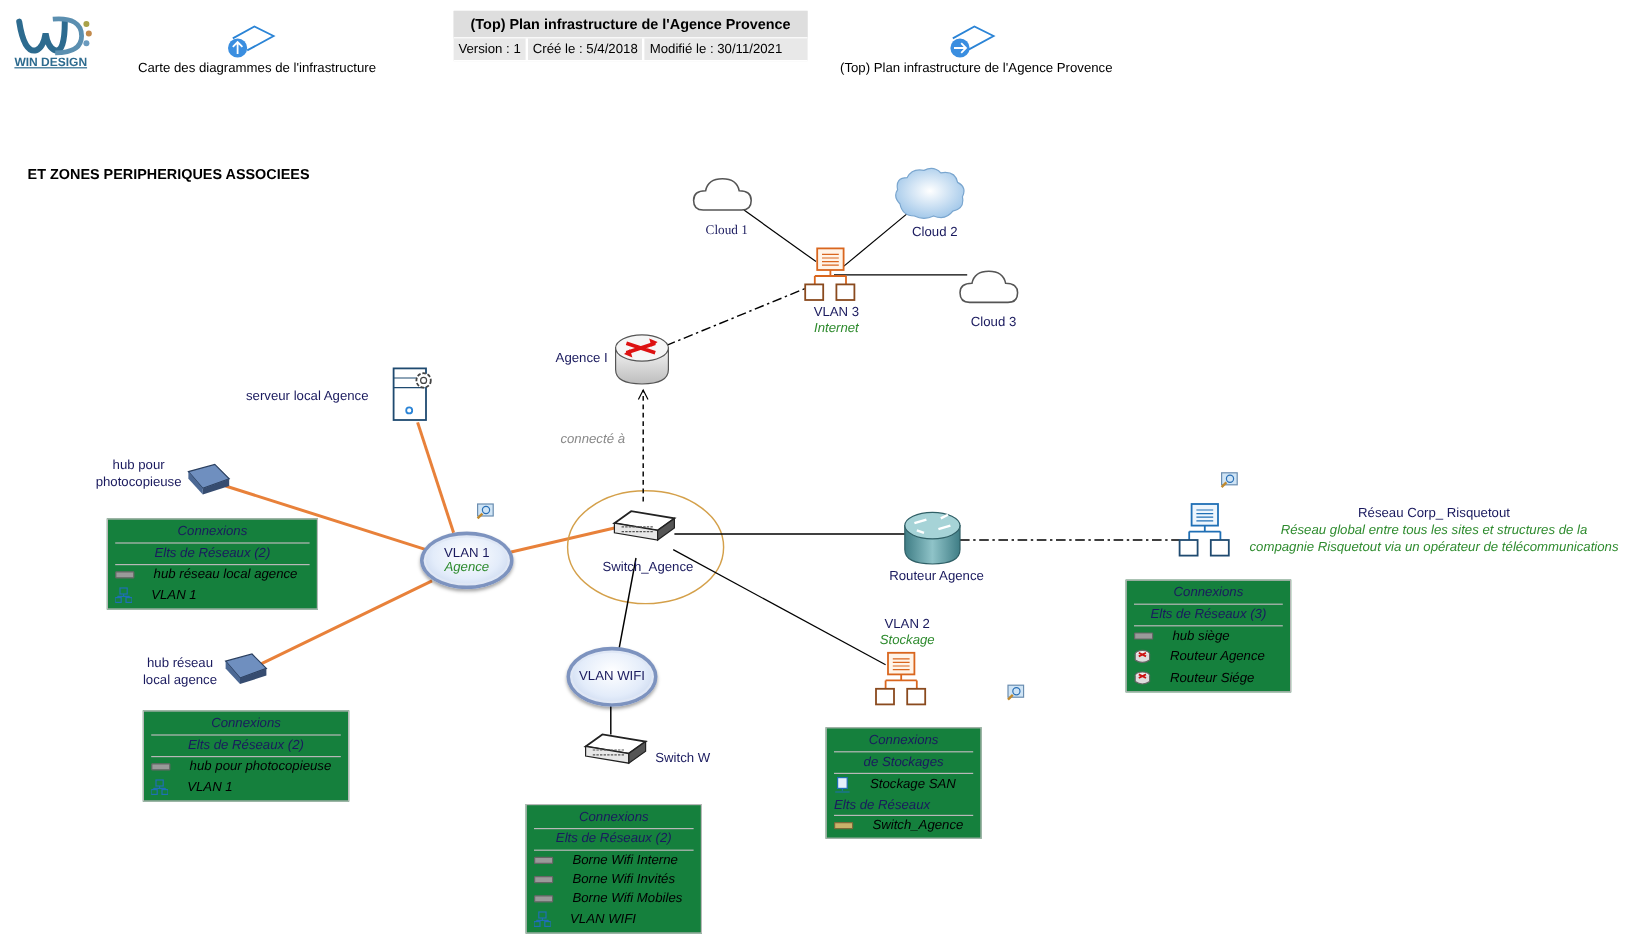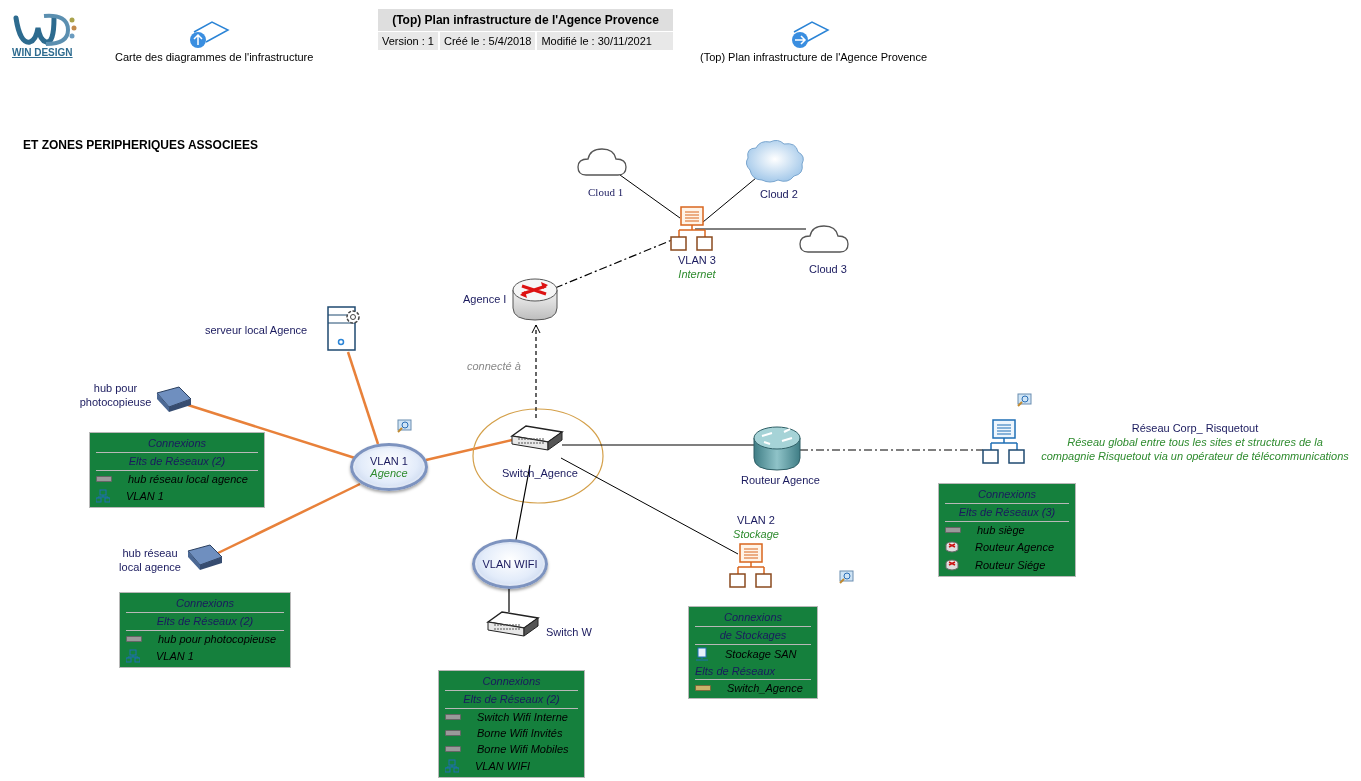--- a/index.html
+++ b/index.html
@@ -246,21 +246,21 @@
   <path d="M38 18 L52 8 L52 16 L38 26 Z" fill="#555" stroke="#222"></path>
   <path d="M8 15 H34 M8 19 H34" stroke="#555" stroke-dasharray="2,1"></path>
 </svg>
 <div class="lbl" style="left:546px;top:626px;text-align:right;">Switch W</div>
 
 <div class="conn-box" style="left:438px;top:670px;width:133px;">
   <div class="h">Connexions</div>
   <div class="h">Elts de Réseaux (2)</div>
   <div class="it">
       <span class="hub-mini"></span>
-      <span>Switch Wifi Interne</span>
+      <span>Borne Wifi Interne</span>
     </div>
   <div class="it">
       <span class="hub-mini"></span>
       <span>Borne Wifi Invités</span>
     </div>
   <div class="it">
       <span class="hub-mini"></span>
       <span>Borne Wifi Mobiles</span>
     </div>
   <div class="it">

